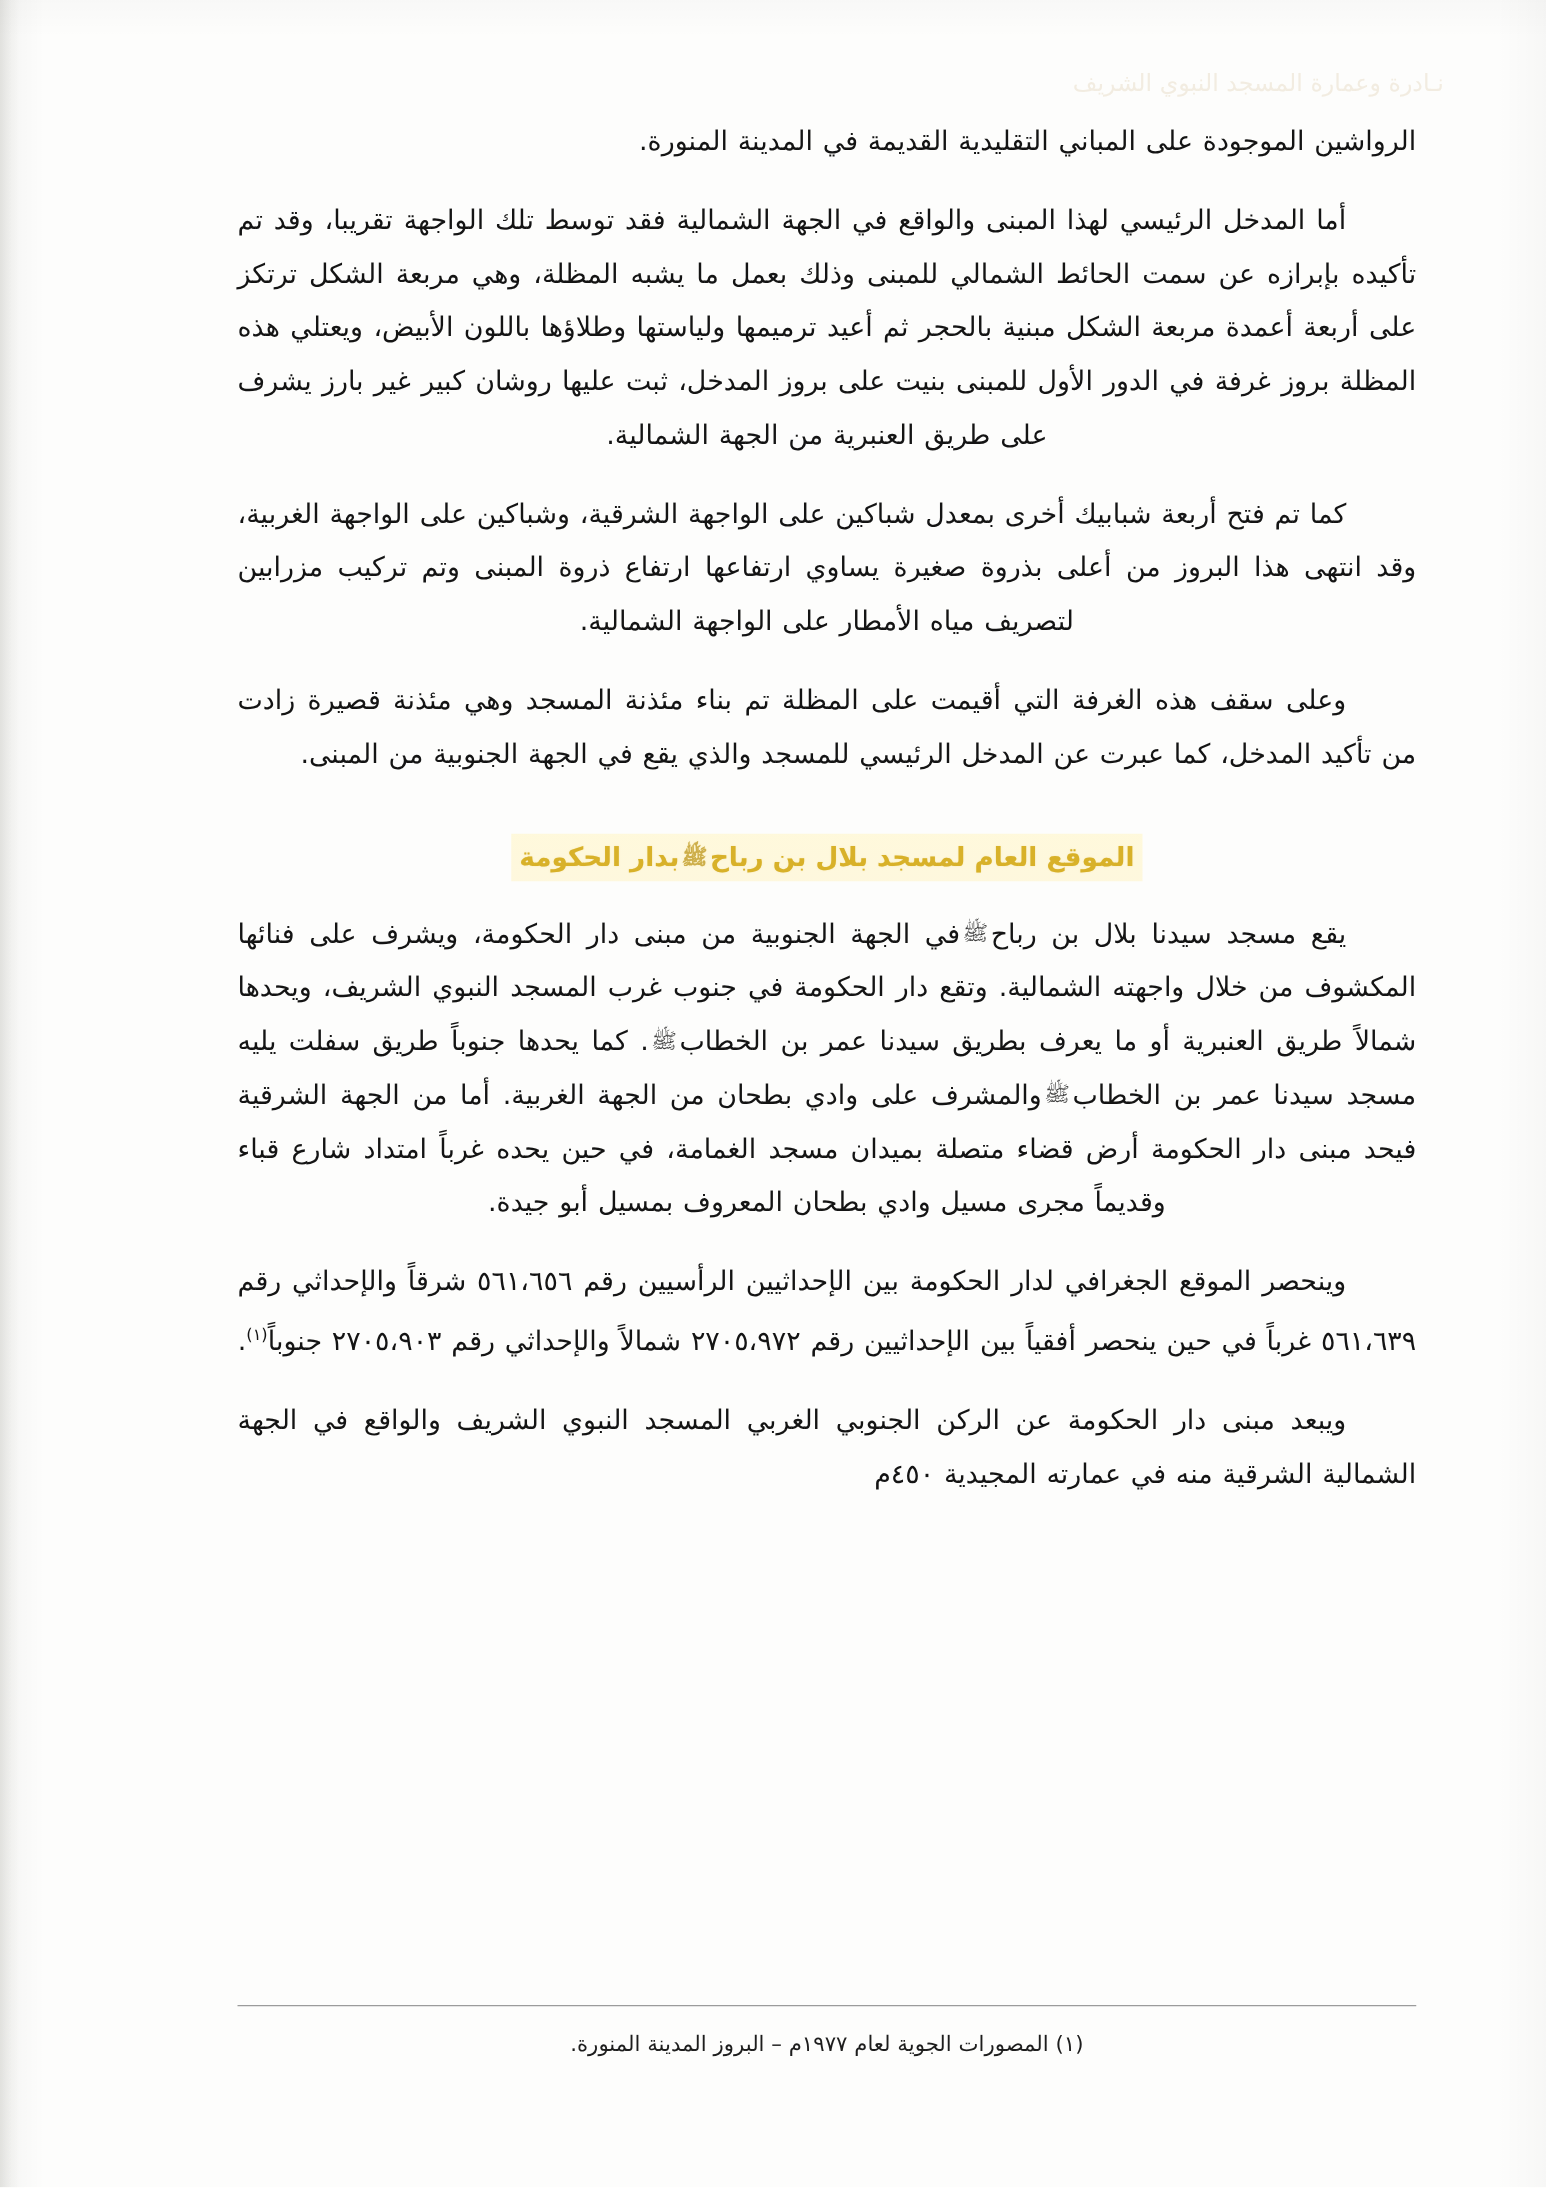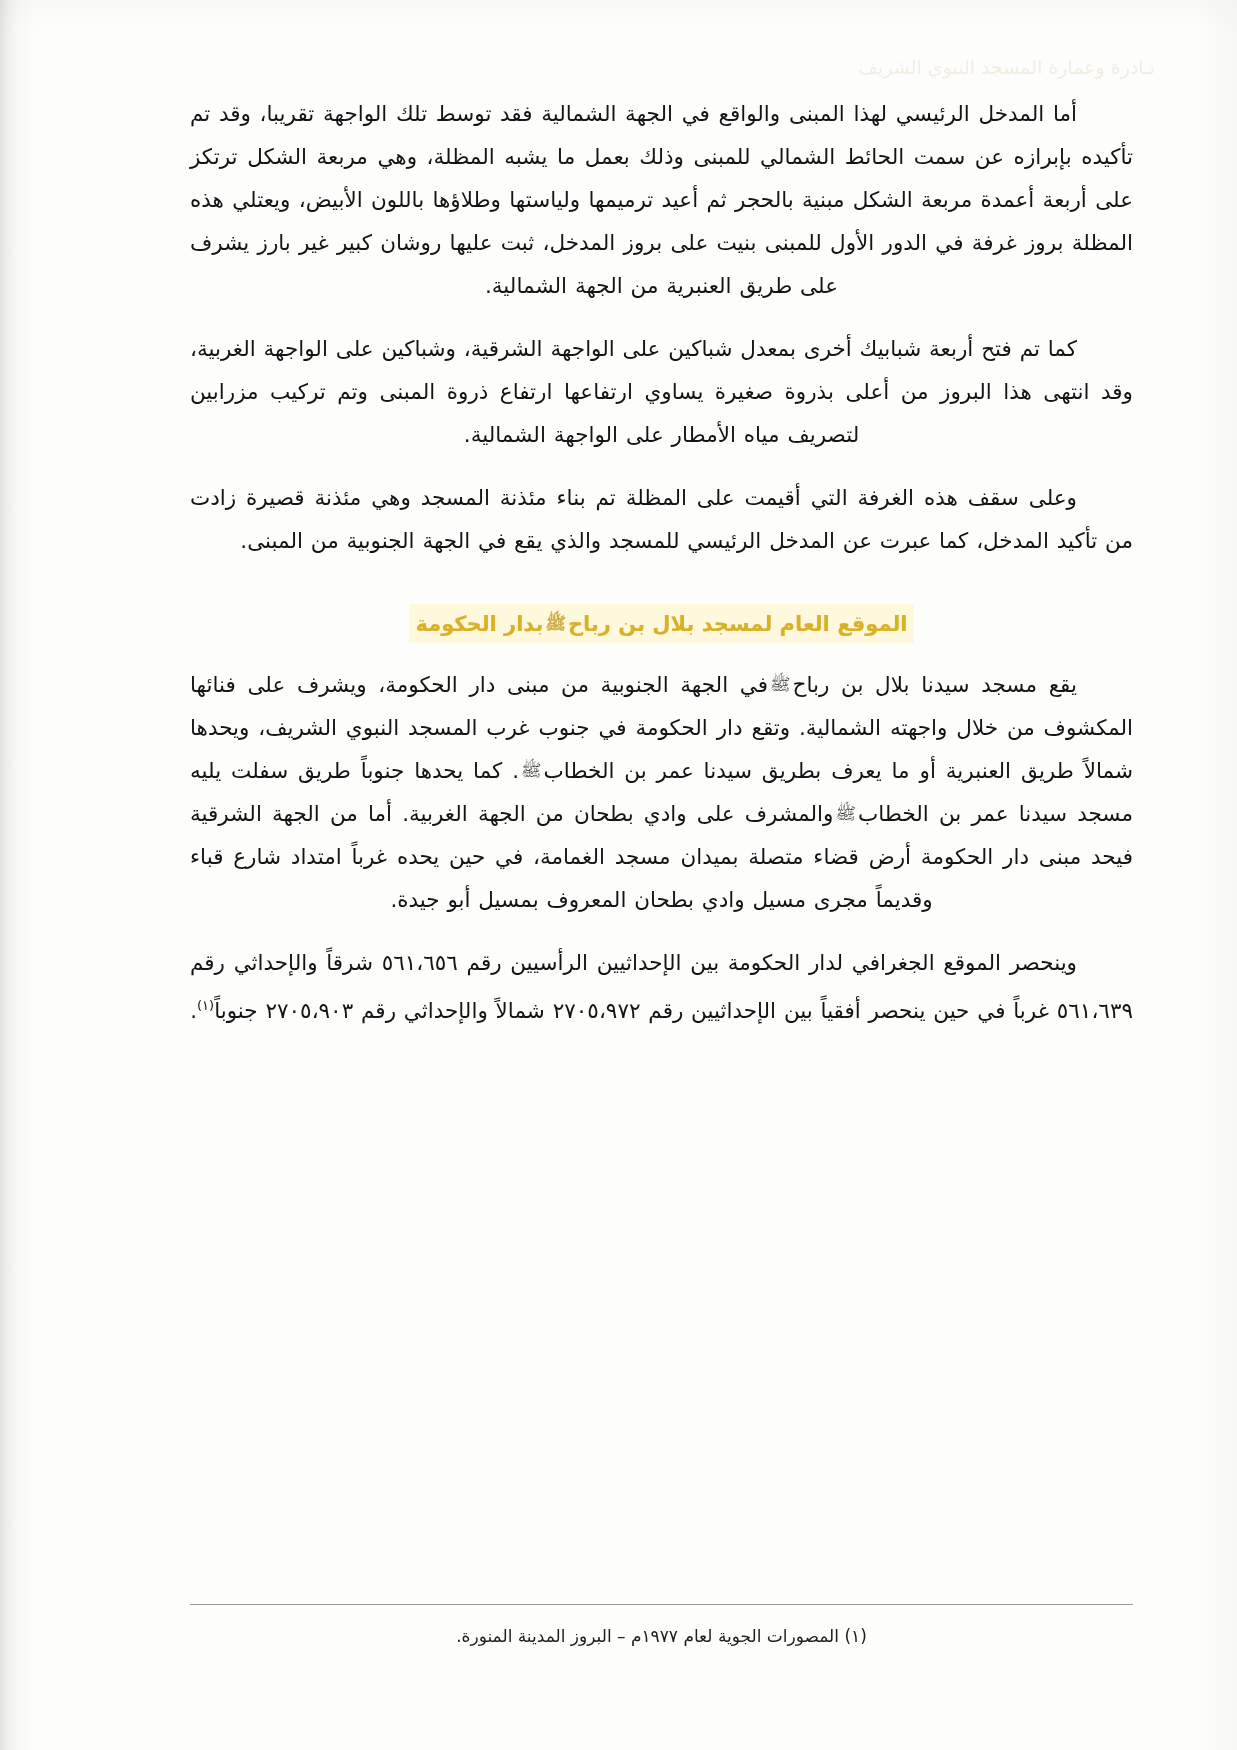--- a/index.html
+++ b/index.html
@@ -149,35 +149,37 @@
 
 <div class="page">
 
   <div class="edge-left"></div>
   <div class="scan-tint"></div>
 
   <div class="header-watermark">نـادرة وعمارة المسجد النبوي الشريف</div>
 
   <div class="content">
 
+    <p class="para first tail-right">الرواشين الموجودة على المباني التقليدية القديمة في المدينة المنورة.</p>
 
     <p class="para indent">أما المدخل الرئيسي لهذا المبنى والواقع في الجهة الشمالية فقد توسط تلك الواجهة تقريبا، وقد تم تأكيده بإبرازه عن سمت الحائط الشمالي للمبنى وذلك بعمل ما يشبه المظلة، وهي مربعة الشكل ترتكز على أربعة أعمدة مربعة الشكل مبنية بالحجر ثم أعيد ترميمها ولياستها وطلاؤها باللون الأبيض، ويعتلي هذه المظلة بروز غرفة في الدور الأول للمبنى بنيت على بروز المدخل، ثبت عليها روشان كبير غير بارز يشرف على طريق العنبرية من الجهة الشمالية.</p>
 
     <p class="para indent">كما تم فتح أربعة شبابيك أخرى بمعدل شباكين على الواجهة الشرقية، وشباكين على الواجهة الغربية، وقد انتهى هذا البروز من أعلى بذروة صغيرة يساوي ارتفاعها ارتفاع ذروة المبنى وتم تركيب مزرابين لتصريف مياه الأمطار على الواجهة الشمالية.</p>
 
     <p class="para indent tail-right">وعلى سقف هذه الغرفة التي أقيمت على المظلة تم بناء مئذنة المسجد وهي مئذنة قصيرة زادت من تأكيد المدخل، كما عبرت عن المدخل الرئيسي للمسجد والذي يقع في الجهة الجنوبية من المبنى.</p>
 
     <div class="heading-wrap">
       <span class="section-heading"><span>الموقع العام لمسجد بلال بن رباح</span><span class="honorific">ﷺ</span><span>بدار الحكومة</span></span>
     </div>
 
     <p class="para indent"><span>يقع مسجد سيدنا بلال بن رباح</span><span class="honorific">ﷺ</span><span>في الجهة الجنوبية من مبنى دار الحكومة، ويشرف على فنائها المكشوف من خلال واجهته الشمالية. وتقع دار الحكومة في جنوب غرب المسجد النبوي الشريف، ويحدها شمالاً طريق العنبرية أو ما يعرف بطريق سيدنا عمر بن الخطاب</span><span class="honorific">ﷺ</span><span>. كما يحدها جنوباً طريق سفلت يليه مسجد سيدنا عمر بن الخطاب</span><span class="honorific">ﷺ</span><span>والمشرف على وادي بطحان من الجهة الغربية. أما من الجهة الشرقية فيحد مبنى دار الحكومة أرض قضاء متصلة بميدان مسجد الغمامة، في حين يحده غرباً امتداد شارع قباء وقديماً مجرى مسيل وادي بطحان المعروف بمسيل أبو جيدة.</span></p>
 
     <p class="para indent coord-para tail-right"><span>وينحصر الموقع الجغرافي لدار الحكومة بين الإحداثيين الرأسيين رقم ٥٦١،٦٥٦ شرقاً والإحداثي رقم ٥٦١،٦٣٩ غرباً في حين ينحصر أفقياً بين الإحداثيين رقم ٢٧٠٥،٩٧٢ شمالاً والإحداثي رقم ٢٧٠٥،٩٠٣ جنوباً</span><sup class="fn-ref">(١)</sup>.</p>
 
+    <p class="para indent tail-right">ويبعد مبنى دار الحكومة عن الركن الجنوبي الغربي المسجد النبوي الشريف والواقع في الجهة الشمالية الشرقية منه في عمارته المجيدية ٤٥٠م</p>
 
   </div>
 
   <div class="footnote-block">
     <div class="footnote-rule"></div>
     <p class="footnote-text"><span>(١)</span>
       <span>المصورات الجوية لعام ١٩٧٧م – البروز المدينة المنورة.</span></p>
   </div>
 
 </div>

